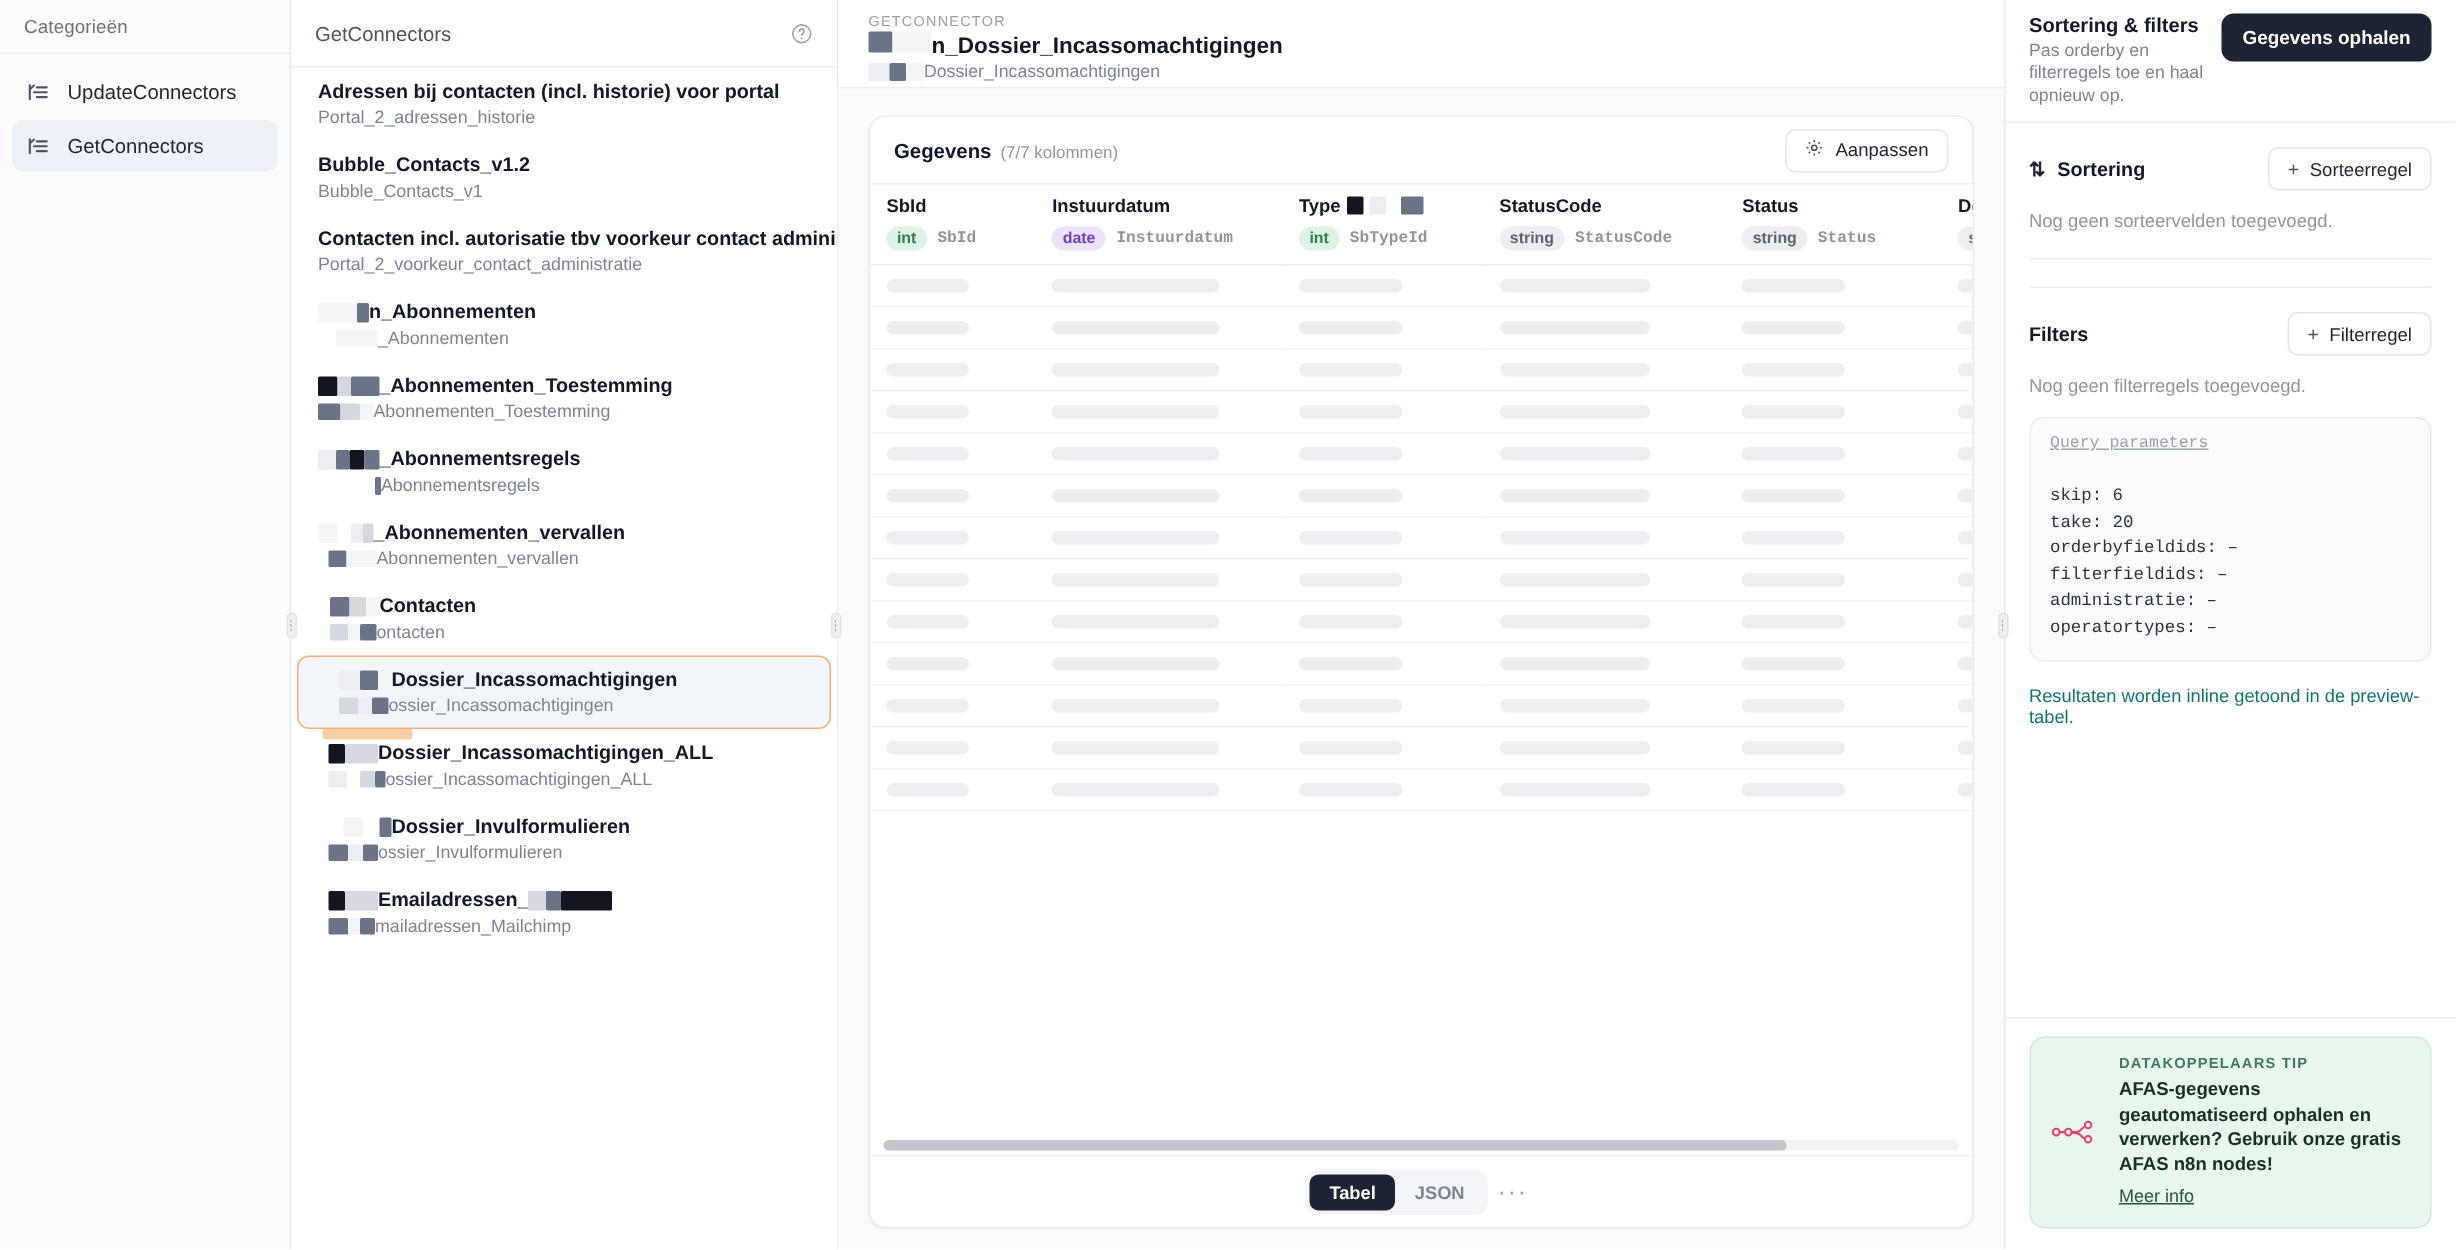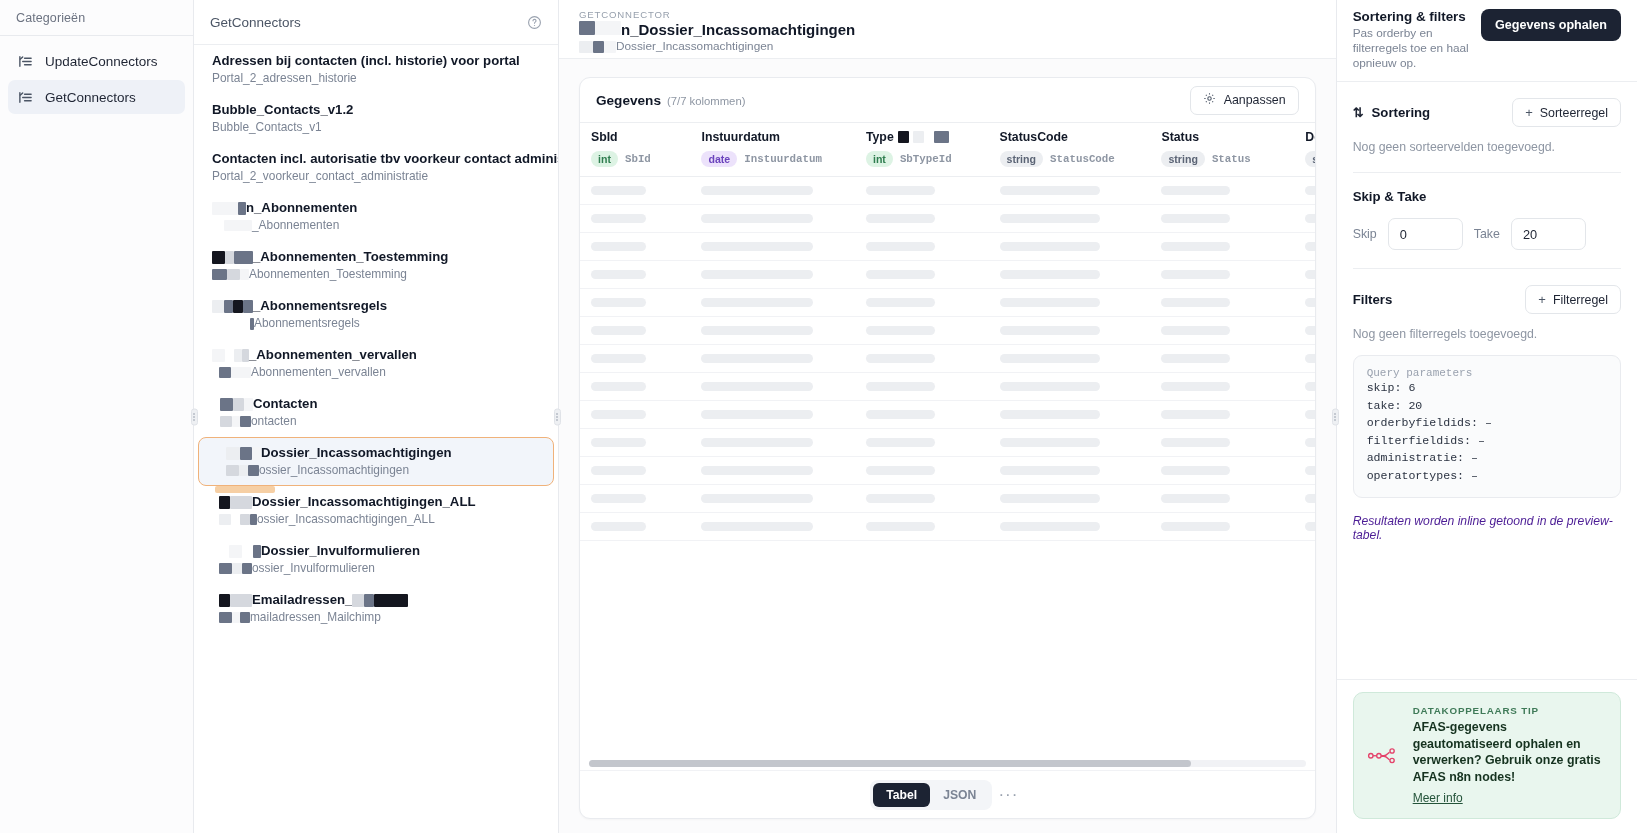--- a/index.html
+++ b/index.html
@@ -273,27 +273,27 @@
     width: 75px; height: 32px; border: 1px solid #e3e6ea; border-radius: 7px;
     padding: 0 11px; font-size: 12.8px; color: #1e2433; outline: 0;
     font-family: "Liberation Sans", sans-serif; background: #fff;
   }
   .qp-box {
     margin-top: 14px; border: 1px solid #e9ebef; border-radius: 9px;
     background: #fafbfc; padding: 11px 13px 13px 13px;
   }
   .qp-title {
     font-family: "Liberation Mono", monospace;
-    font-size: 11px; color: #9aa2af; margin-bottom: 0;
+    font-size: 11px; color: #9aa2af; margin-bottom: 20px; text-decoration: underline;
   }
   .qp-line {
     font-family: "Liberation Mono", monospace;
     font-size: 11.6px; color: #2b3342; line-height: 17.5px;
   }
-  .r-note { font-size: 12.2px; color: #4c1d95; margin-top: 16px; font-style: italic; }
+  .r-note { font-size: 12.2px; color: #0f766e; margin-top: 16px; }
 
   .r-foot { padding: 12px 16px 14px 16px; border-top: 1px solid #eceef1; }
   .tip-card {
     display: flex; gap: 12px; align-items: center;
     background: #e9f6ee; border: 1px solid #cfe9da;
     border-radius: 10px; padding: 12px 13px;
   }
   .tip-ico { flex: 0 0 34px; width: 34px; height: 26px; color: #e4436b; }
   .tip-eyebrow {
     font-size: 9.8px; letter-spacing: .8px; color: #3f7a58;
@@ -866,29 +866,20 @@
         </div>
         <button class="ghost-btn">
           <span class="plus">+</span>
           <span>Sorteerregel</span>
         </button>
       </div>
       <div class="r-empty">Nog geen sorteervelden toegevoegd.</div>
 
       <div class="divider"></div>
 
-      <div style="margin-top:16px">
-        <div class="r-sub-head">Skip &amp; Take</div>
-        <div class="st-row">
-          <span class="st-lbl">Skip</span>
-          <input class="st-input" value="0" style="">
-          <span class="st-lbl">Take</span>
-          <input class="st-input" value="20" style="">
-        </div>
-      </div>
 
       <div class="divider"></div>
 
       <div style="margin-top:16px">
         <div class="r-sect-row">
           <div class="r-sub-head">Filters</div>
           <button class="ghost-btn">
             <span class="plus">+</span>
             <span>Filterregel</span>
           </button>

